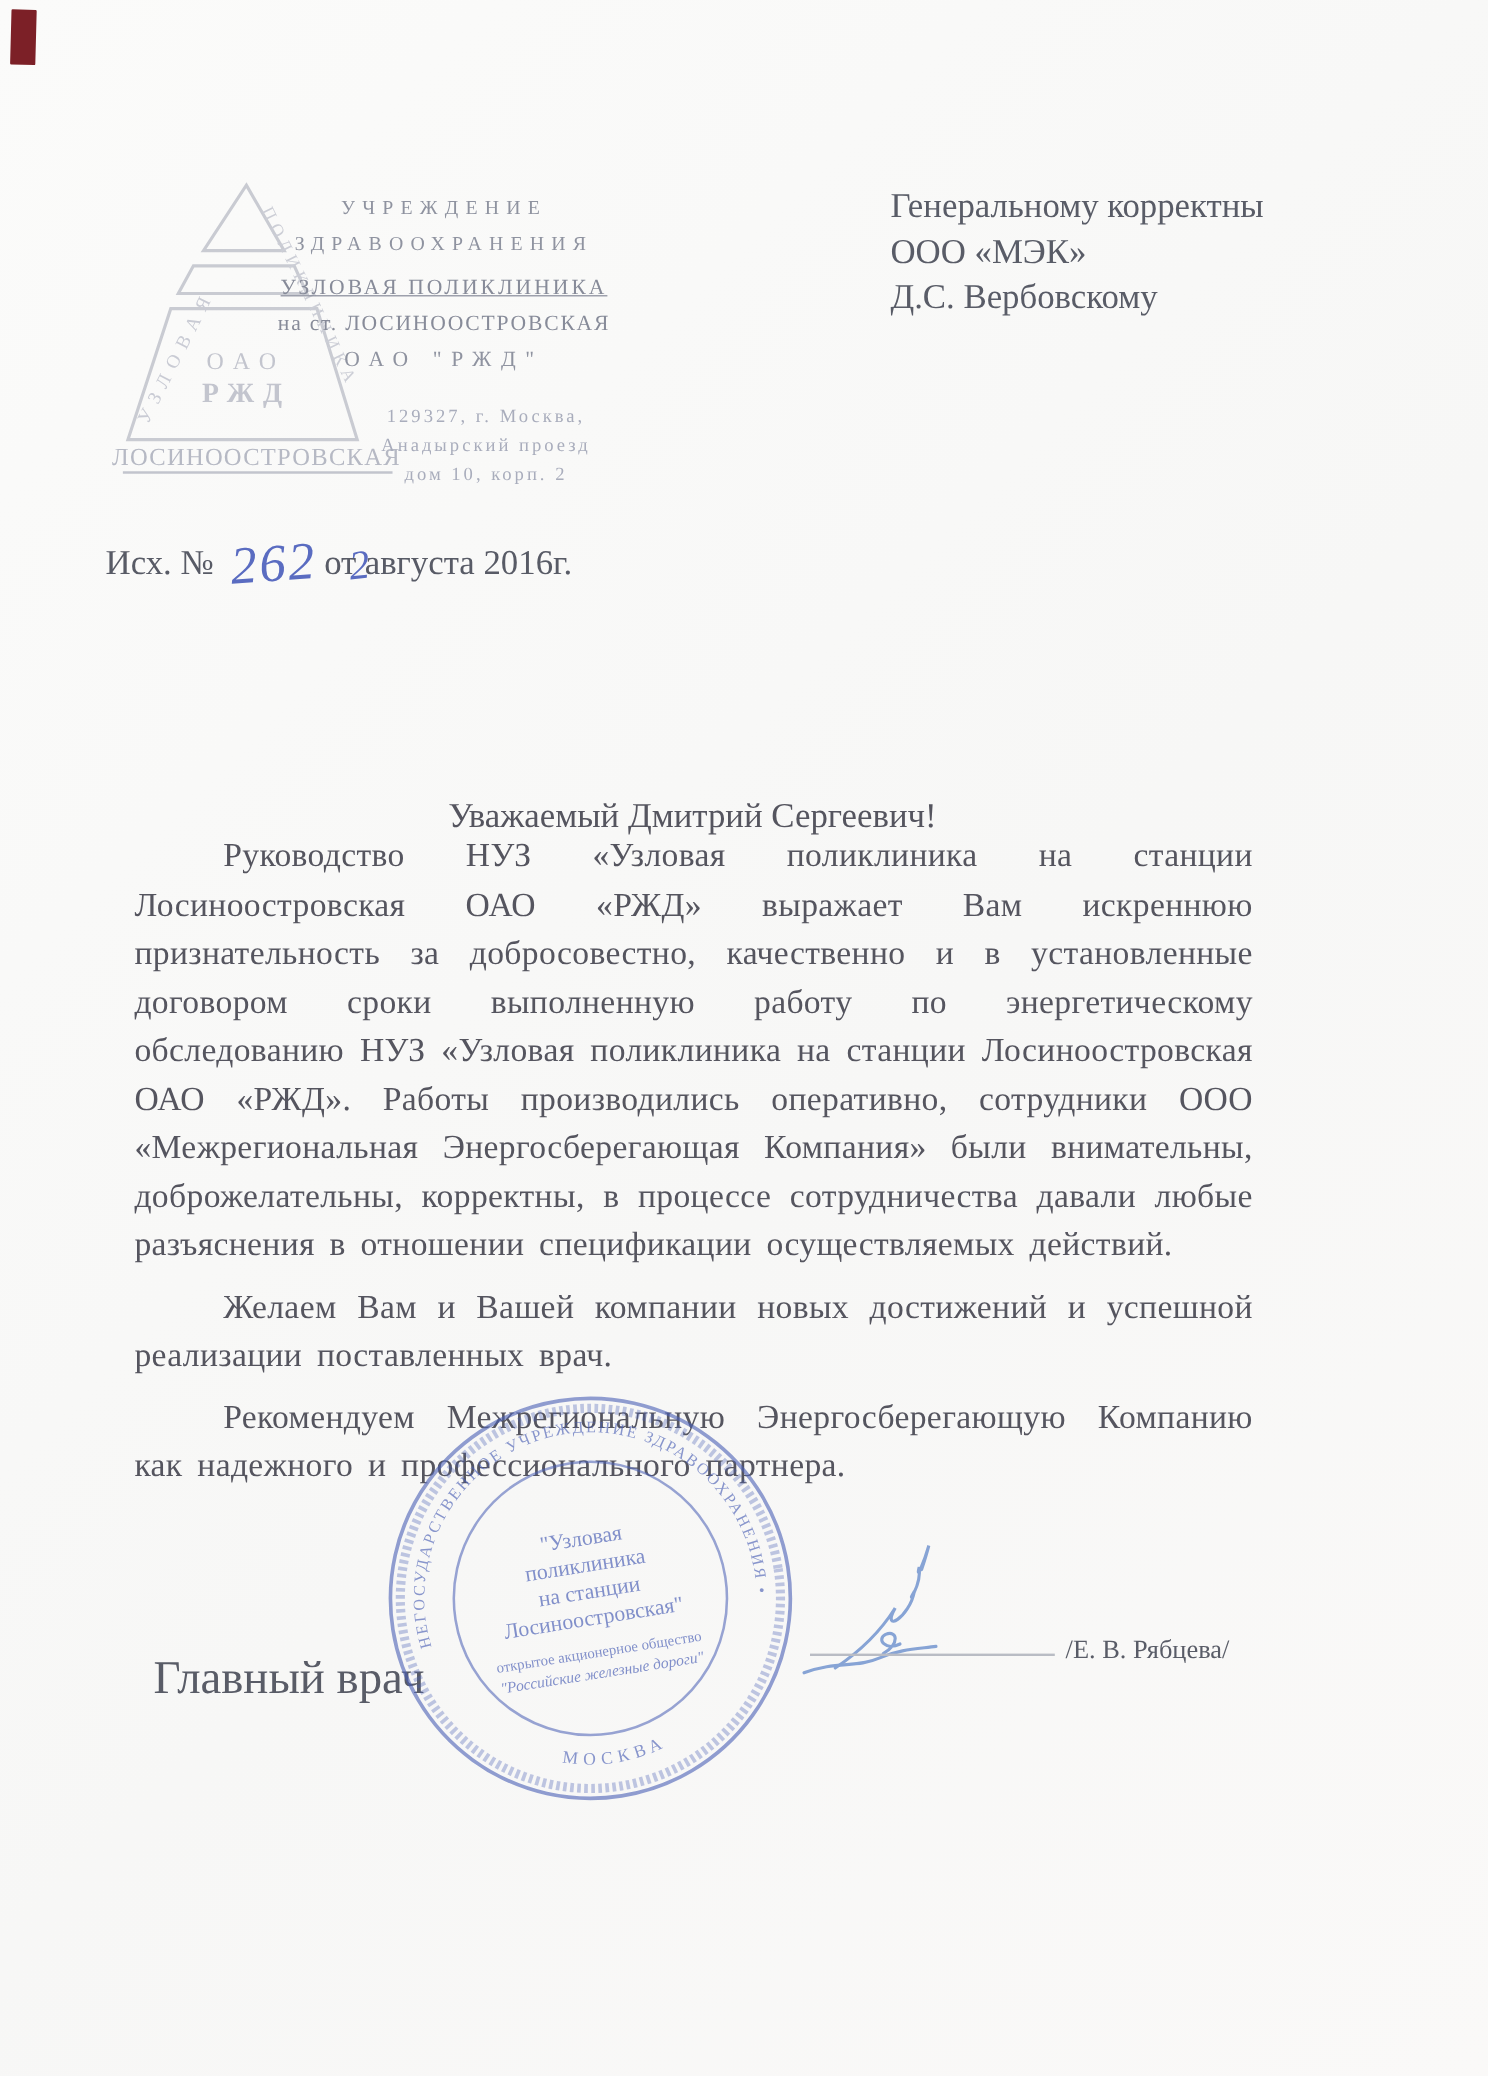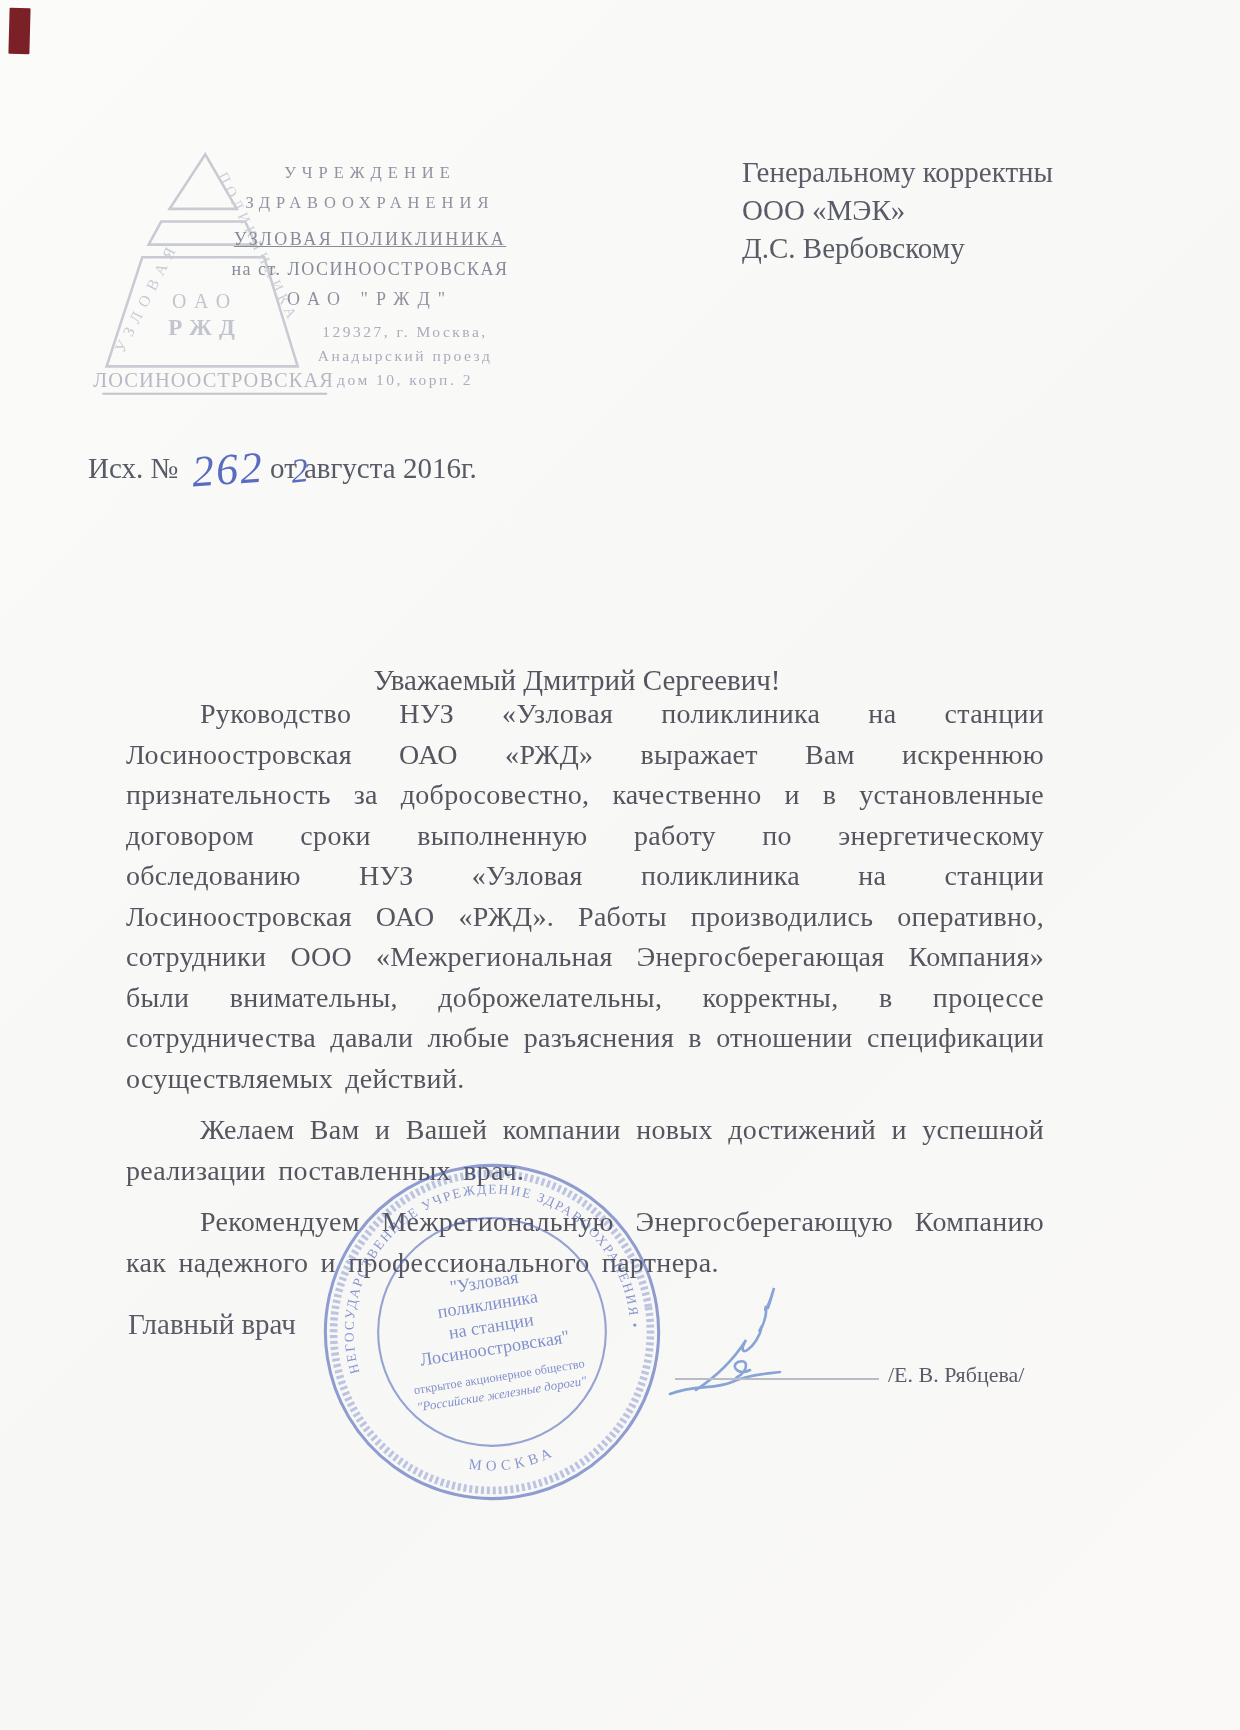--- a/index.html
+++ b/index.html
@@ -23,47 +23,47 @@
   .logo{position:absolute;left:86px;top:148px;width:268px;height:252px;}
 
   
   .lh-col{position:absolute;left:200px;top:158px;width:340px;text-align:center;}
   .lh-line{color:#8f93a0;}
   .lh-org{font-size:16.5px;letter-spacing:6px;line-height:30px;}
   .lh-clinic{font-size:18px;letter-spacing:2.5px;line-height:30px;margin-top:6px;color:#878b99;text-decoration:underline;}
   .lh-station{font-size:18px;letter-spacing:1.5px;line-height:30px;color:#878b99;}
   .lh-rzd{font-size:18px;letter-spacing:8px;line-height:30px;color:#8f93a0;}
   .lh-addr{font-size:15.5px;letter-spacing:2.5px;line-height:24px;color:#a9adbc;padding-left:70px;}
-  .lh-addr-first{margin-top:6px;}
+  .lh-addr-first{margin-top:22px;}
 
   
   .addressee{position:absolute;left:742px;top:153px;font-size:29px;line-height:38px;color:#595c67;}
 
   
   .refline{position:absolute;left:88px;top:444px;font-size:29px;color:#585b66;white-space:nowrap;}
   .refline .hand-num{
     font-family:"Liberation Serif",serif;font-style:italic;
     color:#5a6cc1;font-size:44px;letter-spacing:2px;
     display:inline-block;transform:rotate(-4deg);margin:0 6px 0 14px;vertical-align:-6px;
   }
   .refline .hand-day{
     font-style:italic;color:#5a6cc1;font-size:34px;
     display:inline-block;transform:rotate(-6deg);margin:0 -4px 0 -6px;vertical-align:-4px;
   }
 
   
   .salutation{position:absolute;left:112px;top:664px;width:930px;text-align:center;font-size:29px;color:#55555f;}
   .body-text{position:absolute;left:112px;top:694px;width:932px;}
   .body-text p{
-    margin:0 0 11px 14px;text-align:justify;text-indent:74px;
+    margin:0 0 11px 0;text-align:justify;text-indent:74px;
     font-size:28px;line-height:40.5px;word-spacing:5px;letter-spacing:.3px;color:#55555f;
   }
 
   
-  .sig-title{position:absolute;left:128px;top:1308px;font-size:29px;color:#595c67;}
+  .sig-title{position:absolute;left:128px;top:1376px;font-size:39px;color:#595c67;}
   .stamp-wrap{position:absolute;left:316px;top:1156px;width:352px;height:352px;transform:rotate(-9deg);opacity:.8;}
   .sig-squiggle{position:absolute;left:662px;top:1278px;width:150px;height:130px;}
   .sig-line{position:absolute;left:675px;top:1378px;width:204px;border-bottom:2px solid #b9bcc4;}
   .sig-name{position:absolute;left:888px;top:1362px;font-size:22px;color:#595c67;}
 </style>
 </head>
 <body>
 
 <div class="page">
 

